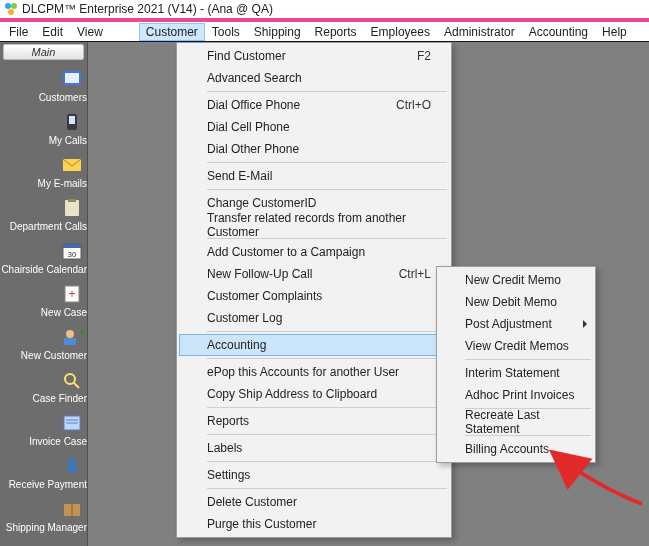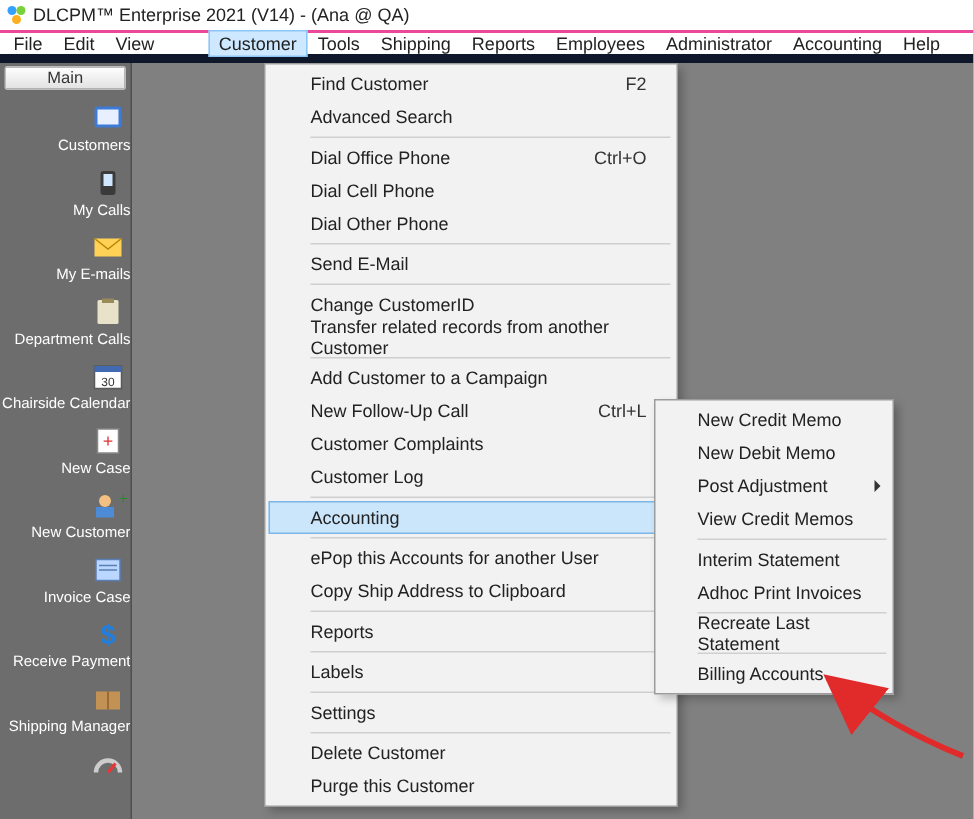--- a/index.html
+++ b/index.html
@@ -15,37 +15,37 @@
     position: relative;
   }
 
   
   .titlebar {
     height: 22px;
     background: #fff;
     display: flex;
     align-items: center;
     padding: 0 4px;
-    border-bottom: 2px solid #ec4899;
+    border-bottom: 4px solid #ec4899;
   }
   .app-icon {
     width: 14px; height: 14px;
     margin-right: 4px;
     display: inline-flex; align-items: center; justify-content: center;
   }
   .titlebar .title { white-space: nowrap; }
 
   .menubar {
     height: 20px;
     background: #fff;
     display: flex;
     align-items: center;
     padding: 0 2px;
     font-size: 12px;
-    border-bottom: 6px solid #0f172a;
+    border-bottom: 1px solid #0f172a;
   }
   .menubar .menu-item {
     padding: 2px 7px;
     cursor: default;
   }
   .menubar .menu-item.open {
     background: #cde8ff;
     border: 1px solid #8cc6f7;
     padding: 1px 6px;
     margin-left: 29px;
@@ -71,20 +71,21 @@
   }
   .sidebar-header {
     background: linear-gradient(#fefefe,#e2e2e2);
     border: 1px solid #bcbcbc;
     border-radius: 2px;
     margin: 2px 3px 4px 3px;
     text-align: center;
     font-size: 11px;
     padding: 1px 0;
     color: #333;
+    font-style: italic;
   }
   .sidebar-items {
     flex: 1;
     overflow: hidden;
   }
   .sidebar-item {
     display: flex;
     flex-direction: column;
     align-items: flex-end;
     padding: 2px 0 4px 0;
@@ -271,20 +272,29 @@
               <circle cx="11" cy="8" r="4" fill="#f2c083"></circle>
               <rect x="5" y="12" width="12" height="7" fill="#4e8bd6"></rect>
               <text x="20" y="10" font-size="11" fill="#2a8a2a">+</text>
             </svg>
           </div>
           <div class="sb-label">New Customer</div>
         </div>
         <div class="sidebar-item">
           <div class="sb-icon">
             <svg width="26" height="22">
+              <circle cx="11" cy="10" r="5" fill="none" stroke="#ffe070" stroke-width="2"></circle>
+              <line x1="15" y1="14" x2="20" y2="19" stroke="#ffe070" stroke-width="2"></line>
+            </svg>
+          </div>
+          <div class="sb-label">Case Finder</div>
+        </div>
+        <div class="sidebar-item">
+          <div class="sb-icon">
+            <svg width="26" height="22">
               <rect x="5" y="4" width="16" height="14" fill="#bcd7ff" stroke="#5a7fb6"></rect>
               <line x1="7" y1="8" x2="19" y2="8" stroke="#5a7fb6"></line>
               <line x1="7" y1="11" x2="19" y2="11" stroke="#5a7fb6"></line>
             </svg>
           </div>
           <div class="sb-label">Invoice Case</div>
         </div>
         <div class="sidebar-item">
           <div class="sb-icon">
             <svg width="26" height="22">

